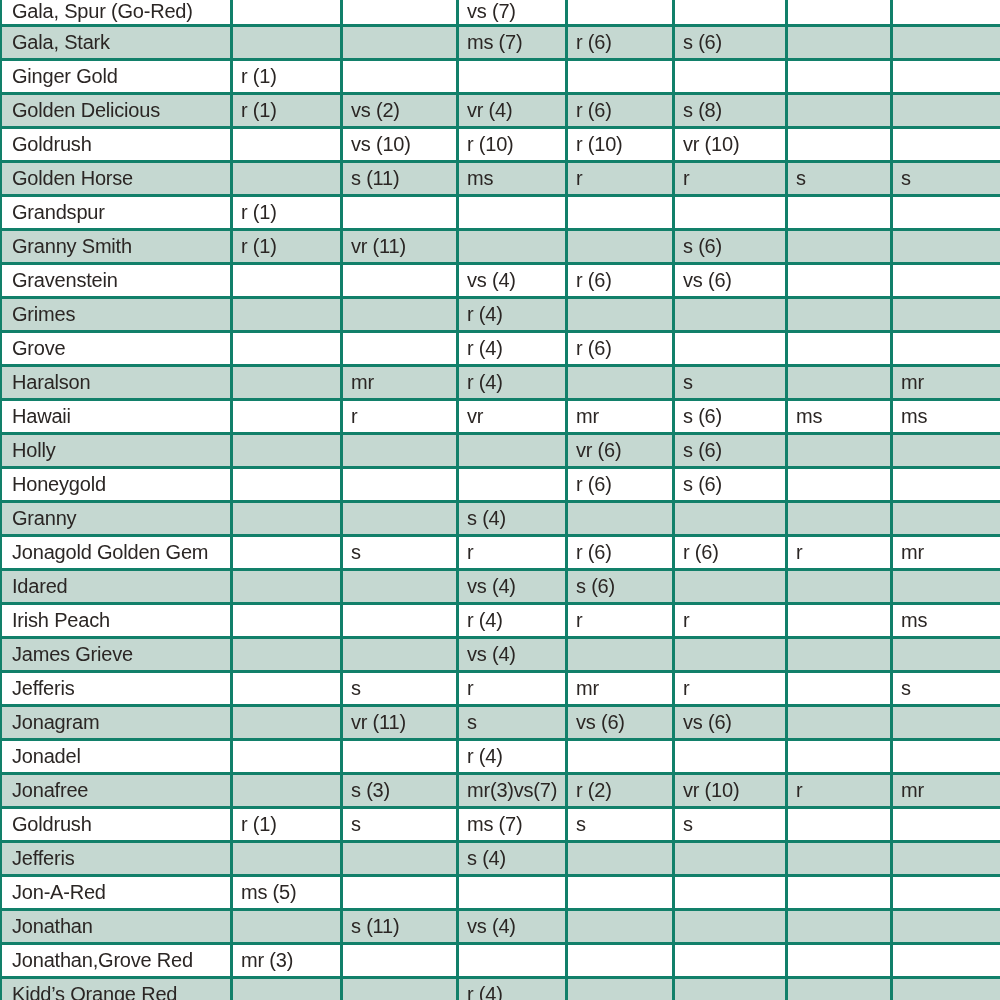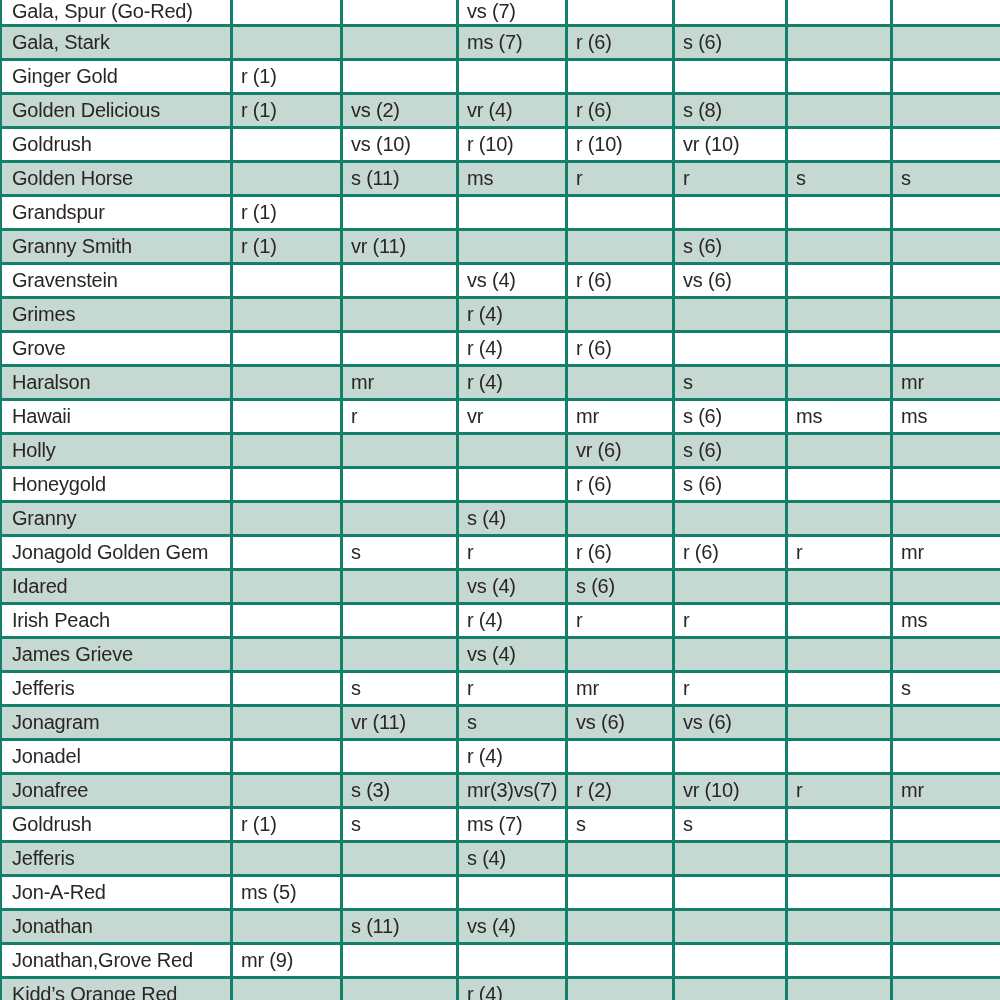--- a/index.html
+++ b/index.html
@@ -330,21 +330,21 @@
           <td></td>
           <td>s (11)</td>
           <td>vs (4)</td>
           <td></td>
           <td></td>
           <td></td>
           <td></td>
         </tr>
         <tr class="">
           <td class="name">Jonathan,Grove Red</td>
-          <td>mr (9)</td>
+          <td>mr (3)</td>
           <td></td>
           <td></td>
           <td></td>
           <td></td>
           <td></td>
           <td></td>
         </tr>
         <tr class="alt last">
           <td class="name">Kidd’s Orange Red</td>
           <td></td>

